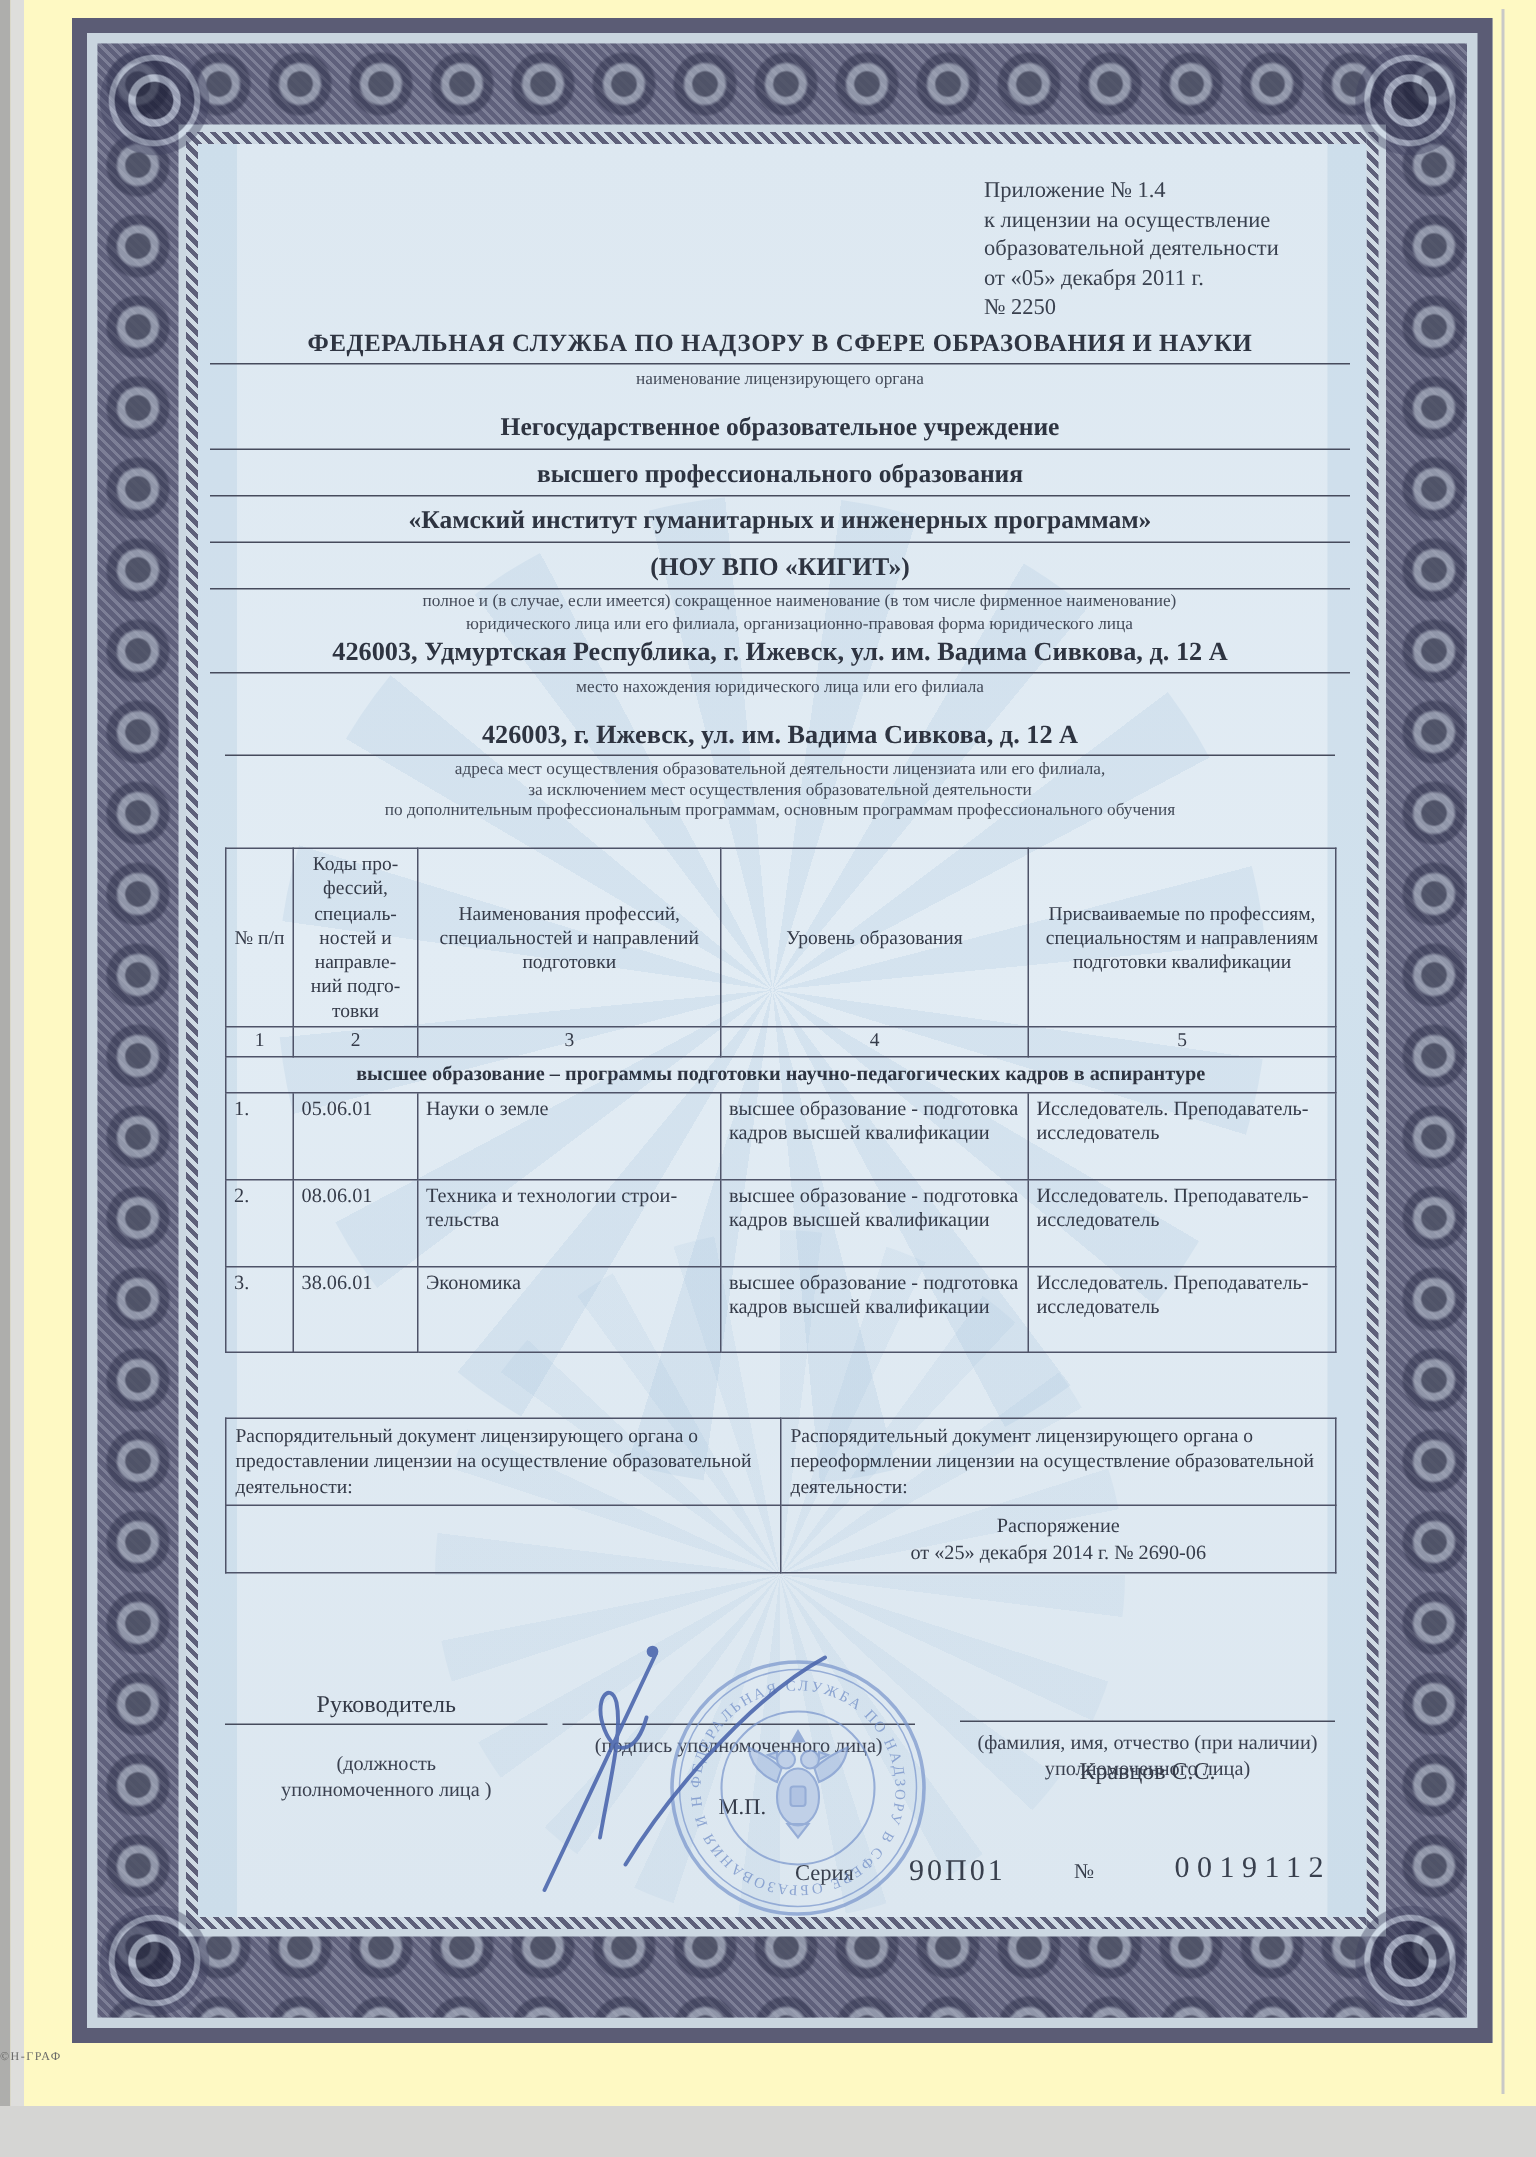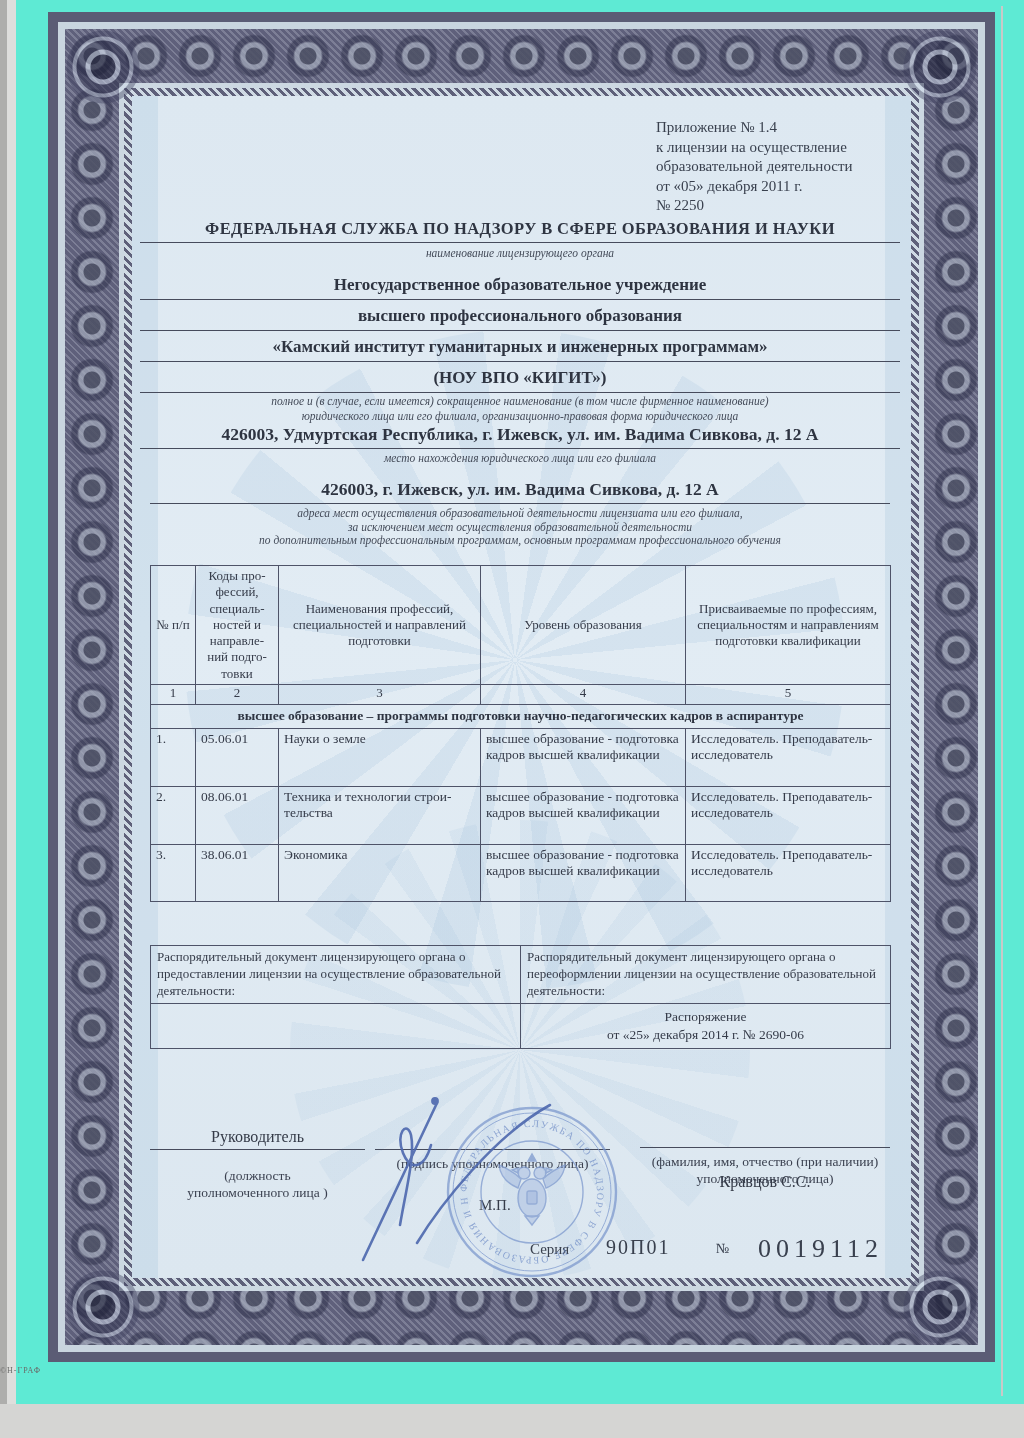--- a/index.html
+++ b/index.html
@@ -1,17 +1,17 @@
 <!DOCTYPE html>
 <html><head>
 <meta charset="utf-8">
 <style>
   html,body{margin:0;padding:0;}
   body{width:1024px;height:1438px;background:#e7e6e4;font-family:"Liberation Serif", serif;color:#3b4150;}
-  .scan{position:relative;width:1024px;height:1438px;background:#5eead4;overflow:hidden;}
+  .scan{position:relative;width:1024px;height:1438px;background:#fef9c3;overflow:hidden;}
   
   .strip-left-dark{position:absolute;left:0;top:0;width:7px;height:1438px;background:#aeaeac;}
   .strip-left-light{position:absolute;left:7px;top:0;width:9px;height:1438px;background:#dededc;}
   .strip-bottom{position:absolute;left:0;top:1404px;width:1024px;height:34px;background:#d5d5d3;}
   .page-edge-right{position:absolute;left:1001px;top:6px;width:2px;height:1390px;background:#c9c9c7;}
 
   
   .cert{position:absolute;left:48px;top:12px;width:947px;height:1350px;box-sizing:border-box;
         border:10px solid #5b5c75;background:#c9d5df;padding:7px;}
   .band{width:100%;height:100%;box-sizing:border-box;padding:54px;
@@ -37,26 +37,26 @@
          background:repeating-conic-gradient(from 0deg, rgba(140,178,212,.38) 0deg 7deg, rgba(235,243,249,0) 7deg 18deg);}
   .wm-col-left{position:absolute;left:0;top:0;width:26px;height:100%;background:rgba(150,185,215,.22);}
   .wm-col-right{position:absolute;right:0;top:0;width:26px;height:100%;background:rgba(150,185,215,.22);}
 
   
   .overlay{position:absolute;inset:0;z-index:5;}
   .abs{position:absolute;}
   .corner-note{left:656px;top:118px;width:300px;font-size:15px;line-height:19.5px;color:#39404e;}
   .issuer{left:140px;top:219px;width:760px;text-align:center;font-weight:700;font-size:16.5px;
           letter-spacing:.4px;color:#2f3542;border-bottom:1.6px solid #464b5c;padding-bottom:3px;}
-  .small-caption{font-size:11.5px;color:#444b59;text-align:center;font-style:italic;}
+  .small-caption{font-size:11.5px;color:#444b59;text-align:center;}
   .issuer-cap{left:140px;top:247px;width:760px;}
   .org{left:140px;top:272px;width:760px;}
   .org-line{text-align:center;font-weight:700;font-size:17px;color:#2e3441;height:27px;line-height:25px;
             border-bottom:1.5px solid #464b5c;margin-bottom:3px;}
-  .org-cap{left:140px;top:394px;width:760px;line-height:14.5px;}
+  .org-cap{left:153px;top:394px;width:760px;line-height:14.5px;}
   .addr1{left:140px;top:424px;width:760px;text-align:center;font-weight:700;font-size:17.5px;color:#2e3441;
          border-bottom:1.6px solid #464b5c;padding-bottom:3px;}
   .addr1-cap{left:140px;top:452px;width:760px;}
   .addr2{left:150px;top:479px;width:740px;text-align:center;font-weight:700;font-size:17.5px;color:#2e3441;
          border-bottom:1.6px solid #464b5c;padding-bottom:3px;}
   .addr2-cap{left:140px;top:507px;width:760px;line-height:13.5px;}
 
   table{border-collapse:collapse;table-layout:fixed;}
   .main-table{position:absolute;left:150px;top:565px;width:740px;font-size:13.5px;color:#353b49;}
   .main-table td{border:1.5px solid #4e5368;padding:2px 5px;vertical-align:top;background:transparent;}
@@ -71,21 +71,21 @@
   .orders-table td{border:1.5px solid #4e5368;padding:3px 6px;vertical-align:top;line-height:1.3;}
   .orders-table .o-val{text-align:center;font-size:13.5px;vertical-align:middle;}
 
   .sig-label{font-size:16px;color:#343a47;text-align:center;}
   .sig-line{border-bottom:1.6px solid #464b5c;}
   .sig-cap{font-size:13.5px;color:#3b4150;text-align:center;line-height:17px;}
   .mp{font-size:15px;color:#353b49;}
   .series-label{font-size:15px;color:#39404e;}
   .series-val{font-size:20px;letter-spacing:2px;color:#39404e;}
   .series-no{font-size:14px;color:#39404e;}
-  .series-num{font-size:26px;letter-spacing:5px;color:#39404e;}
+  .series-num{font-size:20px;letter-spacing:5px;color:#39404e;margin-left:25px;}
   .printer-mark{left:0;top:1366px;width:1005px;font-size:8px;letter-spacing:1px;color:#6a6a68;}
 
   .seal-svg{position:absolute;left:443px;top:1103px;opacity:.72;}
   .sign-svg{position:absolute;left:345px;top:1075px;opacity:.9;}
 </style>
 </head>
 <body>
 
 <div class="scan">
   <div class="strip-left-dark"></div>

